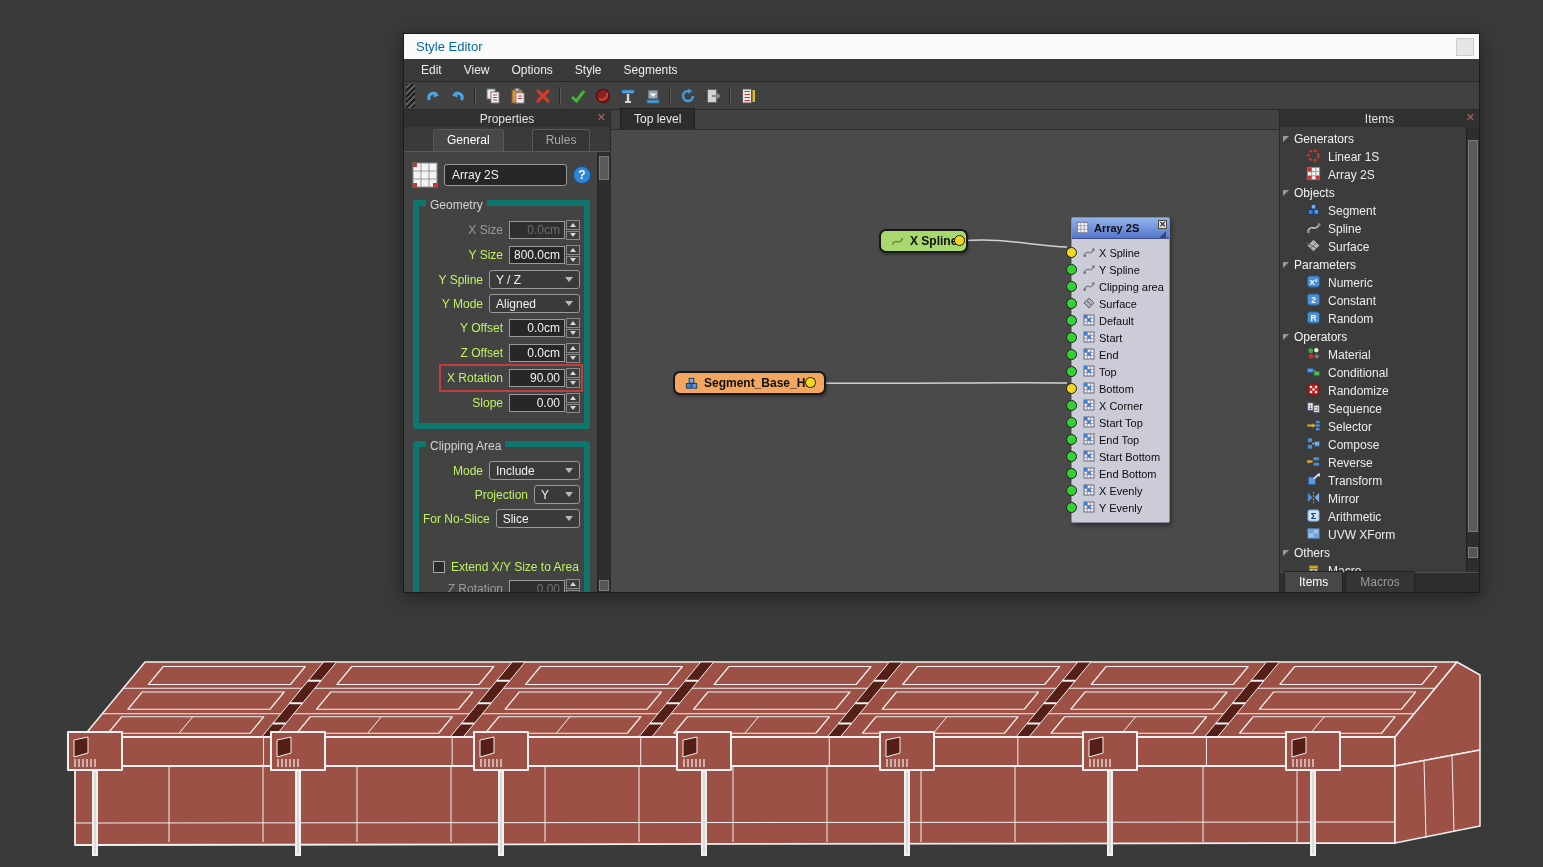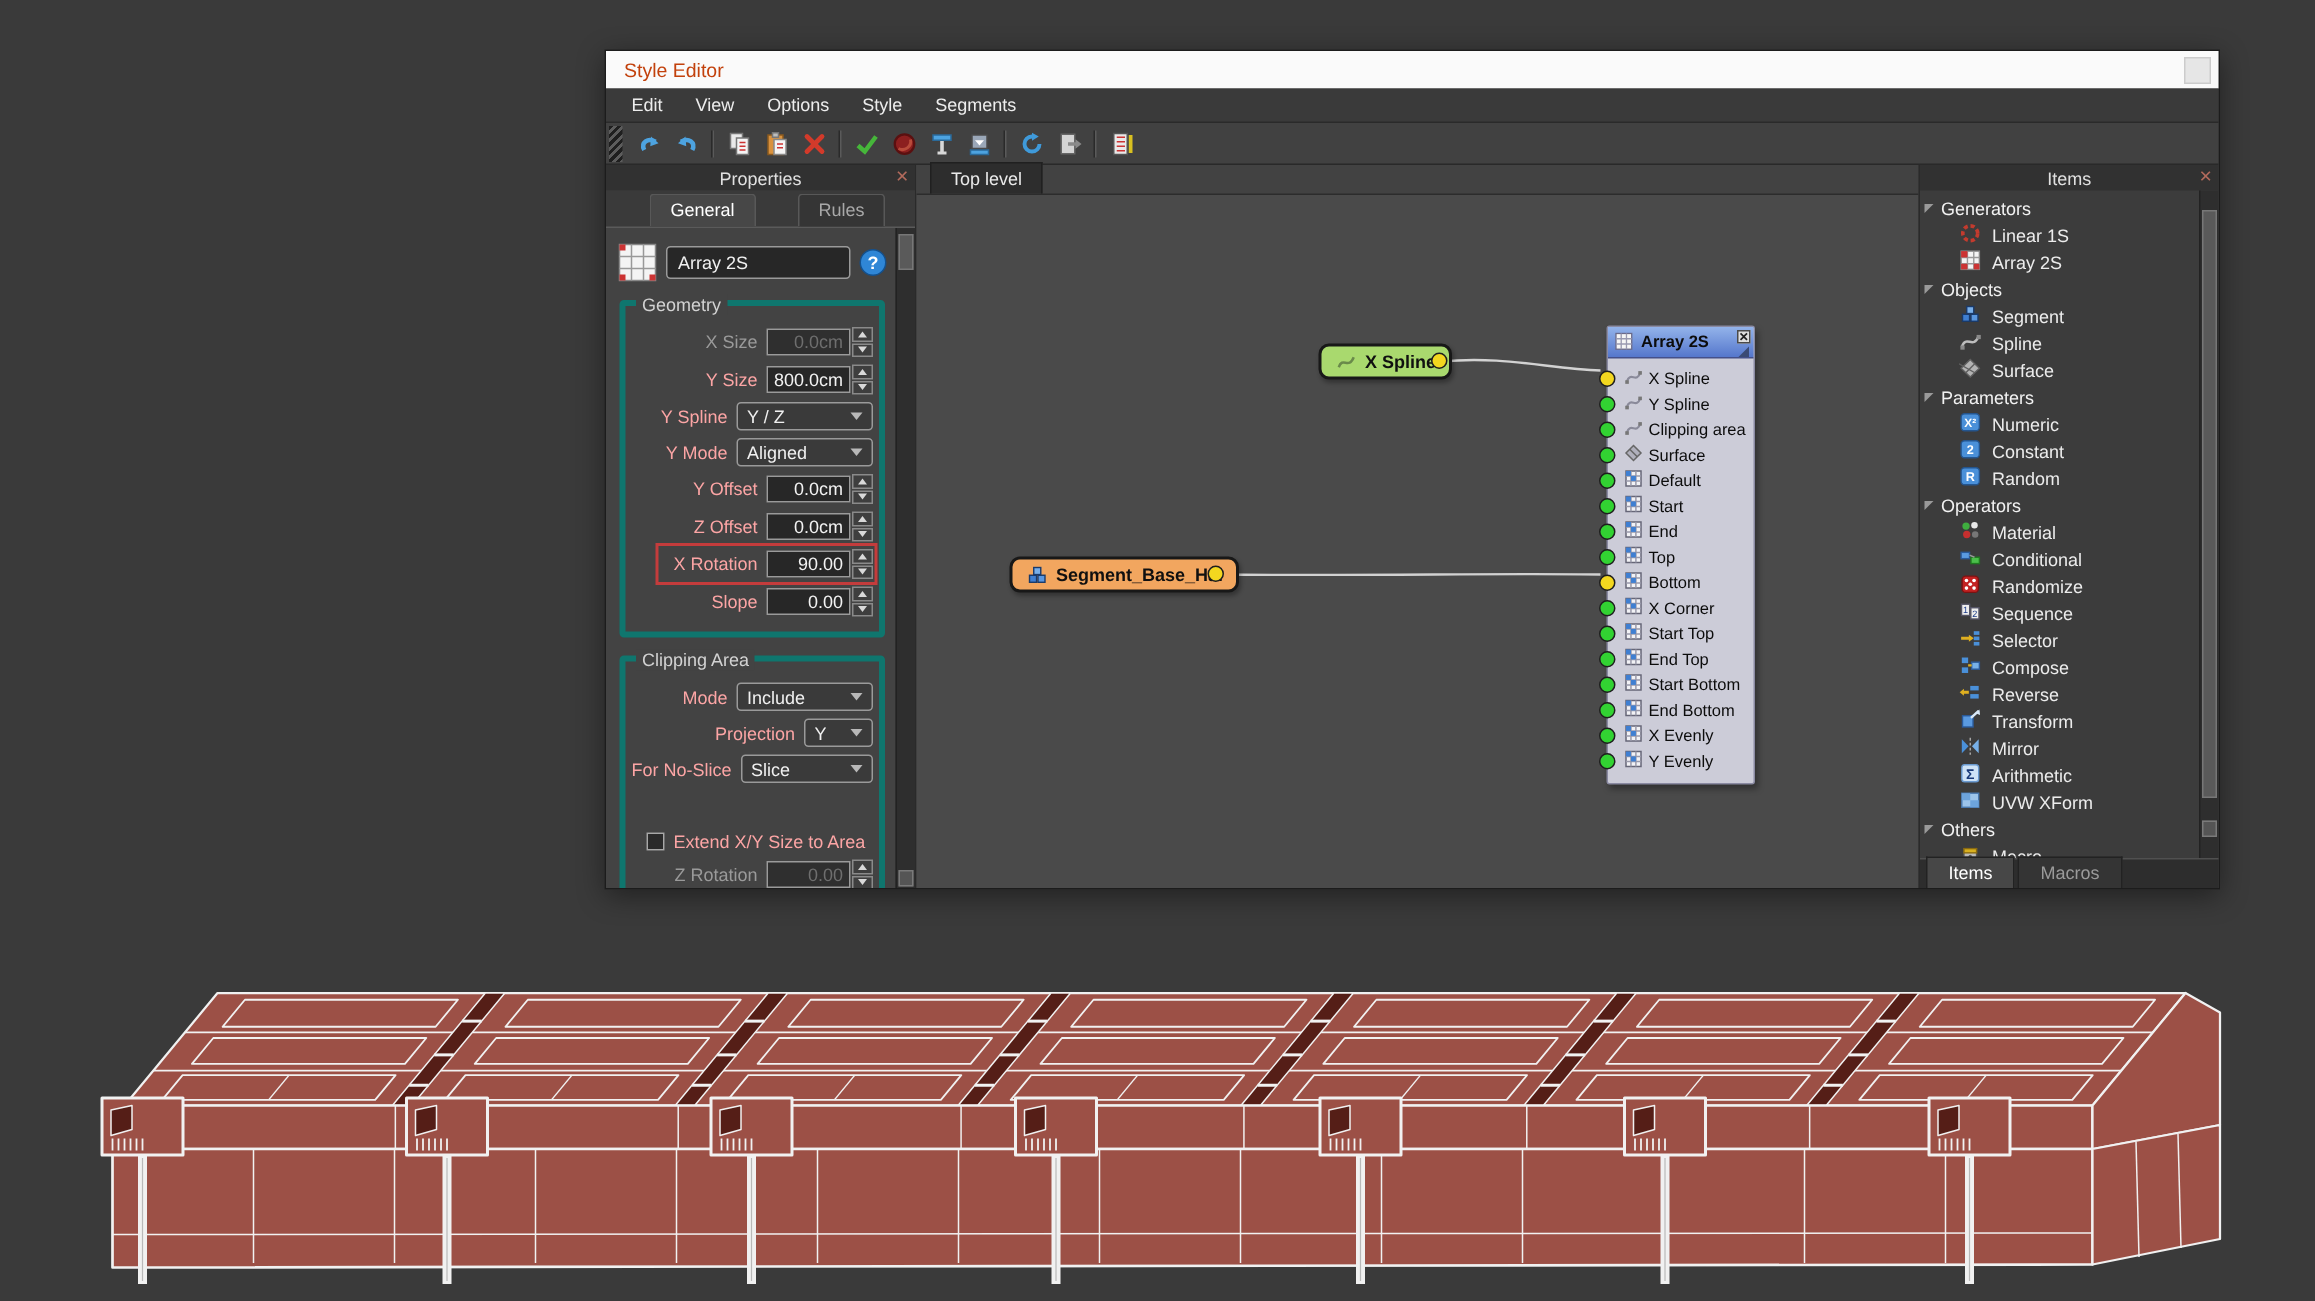--- a/index.html
+++ b/index.html
@@ -6,21 +6,21 @@
   html,body { width:1543px; height:867px; background:#3a3a3a; overflow:hidden;
               font-family:"Liberation Sans", sans-serif; }
   #viewport-svg { position:absolute; left:0; top:630px; width:1543px; height:237px; }
 
   
   .window { position:absolute; left:403px; top:33px; width:1077px; height:560px;
             background:#3f3f3f; border:1px solid #1c1c1c; display:flex; flex-direction:column;
             font-size:12px; color:#e6e6e6; box-shadow:0 4px 18px rgba(0,0,0,.45); }
   .titlebar { height:25px; background:#fafafa; display:flex; align-items:center;
               padding:0 5px 0 12px; flex:none; }
-  .titlebar .title { color:#c2410c; font-size:13px; flex:1; }
+  .titlebar .title { color:#0369a1; font-size:13px; flex:1; }
   .win-btn { width:18px; height:18px; background:#e6e6e6; border:1px solid #cccccc; }
   .menubar { height:23px; background:#3a3a3a; border-bottom:1px solid #2a2a2a;
              display:flex; align-items:center; padding-left:6px; flex:none; }
   .menu-item { padding:3px 11px; color:#ededed; cursor:default; }
   .toolbar { height:28px; background:#414141; border-bottom:1px solid #292929;
              display:flex; align-items:center; padding-left:2px; flex:none; }
   .tb-handle { width:9px; height:24px; margin-right:5px;
     background:repeating-linear-gradient(135deg,#1f1f1f 0 2px,#5c5c5c 2px 4px); }
   .tb-btn { width:25px; height:22px; display:flex; align-items:center; justify-content:center; }
   .tb-btn svg { width:18px; height:18px; }
@@ -46,26 +46,26 @@
   .vscroll .thumb { position:absolute; left:1px; right:1px; background:#5a5a5a;
                     border:1px solid #777; }
   .vscroll .endbtn { position:absolute; left:1px; right:1px; height:11px; bottom:1px;
                      background:#555; border:1px solid #7a7a7a; }
   .name-row { display:flex; align-items:center; gap:6px; margin:2px 1px 10px; }
   .name-field { flex:1; height:22px; background:#272727; border:1px solid #9a9a9a;
                 border-radius:3px; color:#f0f0f0; display:flex; align-items:center; padding:0 7px; }
   .help-btn { width:18px; height:18px; border-radius:50%; background:#2f86d6; color:#fff;
               font-weight:bold; font-size:12px; display:flex; align-items:center; justify-content:center;
               border:1px solid #14508c; flex:none; }
-  .groupbox { border:4px solid #0f766e; border-radius:3px; margin:12px 2px 0; padding:9px 4px 5px;
+  .groupbox { border:6px solid #0f766e; border-radius:3px; margin:12px 2px 0; padding:9px 4px 5px;
               position:relative; }
   .gb-label { position:absolute; top:-8px; left:7px; background:#434343; padding:0 4px; color:#d2d2d2; }
   .prop-row { display:flex; align-items:center; justify-content:flex-end; margin:5px 0; position:relative; }
   .prop-row.checkbox { justify-content:flex-start; padding-left:10px;margin-top:32px; }
-  .prop-label { color:#fca5a5; margin-right:6px; white-space:nowrap; }
+  .prop-label { color:#bef264; margin-right:6px; white-space:nowrap; }
   .prop-label.disabled { color:#9a9a9a; }
   .field { width:56px; height:18px; background:#272727; border:1px solid #9a9a9a;
            display:flex; align-items:center; justify-content:flex-end; padding:0 4px; color:#f2f2f2; }
   .field.disabled { color:#6e6e6e; background:#2f2f2f; }
   .spin { width:14px; height:20px; display:flex; flex-direction:column; gap:1px; margin-left:1px; flex:none; }
   .spin span { flex:1; background:#3e3e3e; border:1px solid #8a8a8a; position:relative; }
   .spin span::after { content:''; position:absolute; left:50%; top:50%; transform:translate(-50%,-50%);
            border-left:3px solid transparent; border-right:3px solid transparent; }
   .spin .up::after { border-bottom:4px solid #d8d8d8; }
   .spin .dn::after { border-top:4px solid #d8d8d8; }

